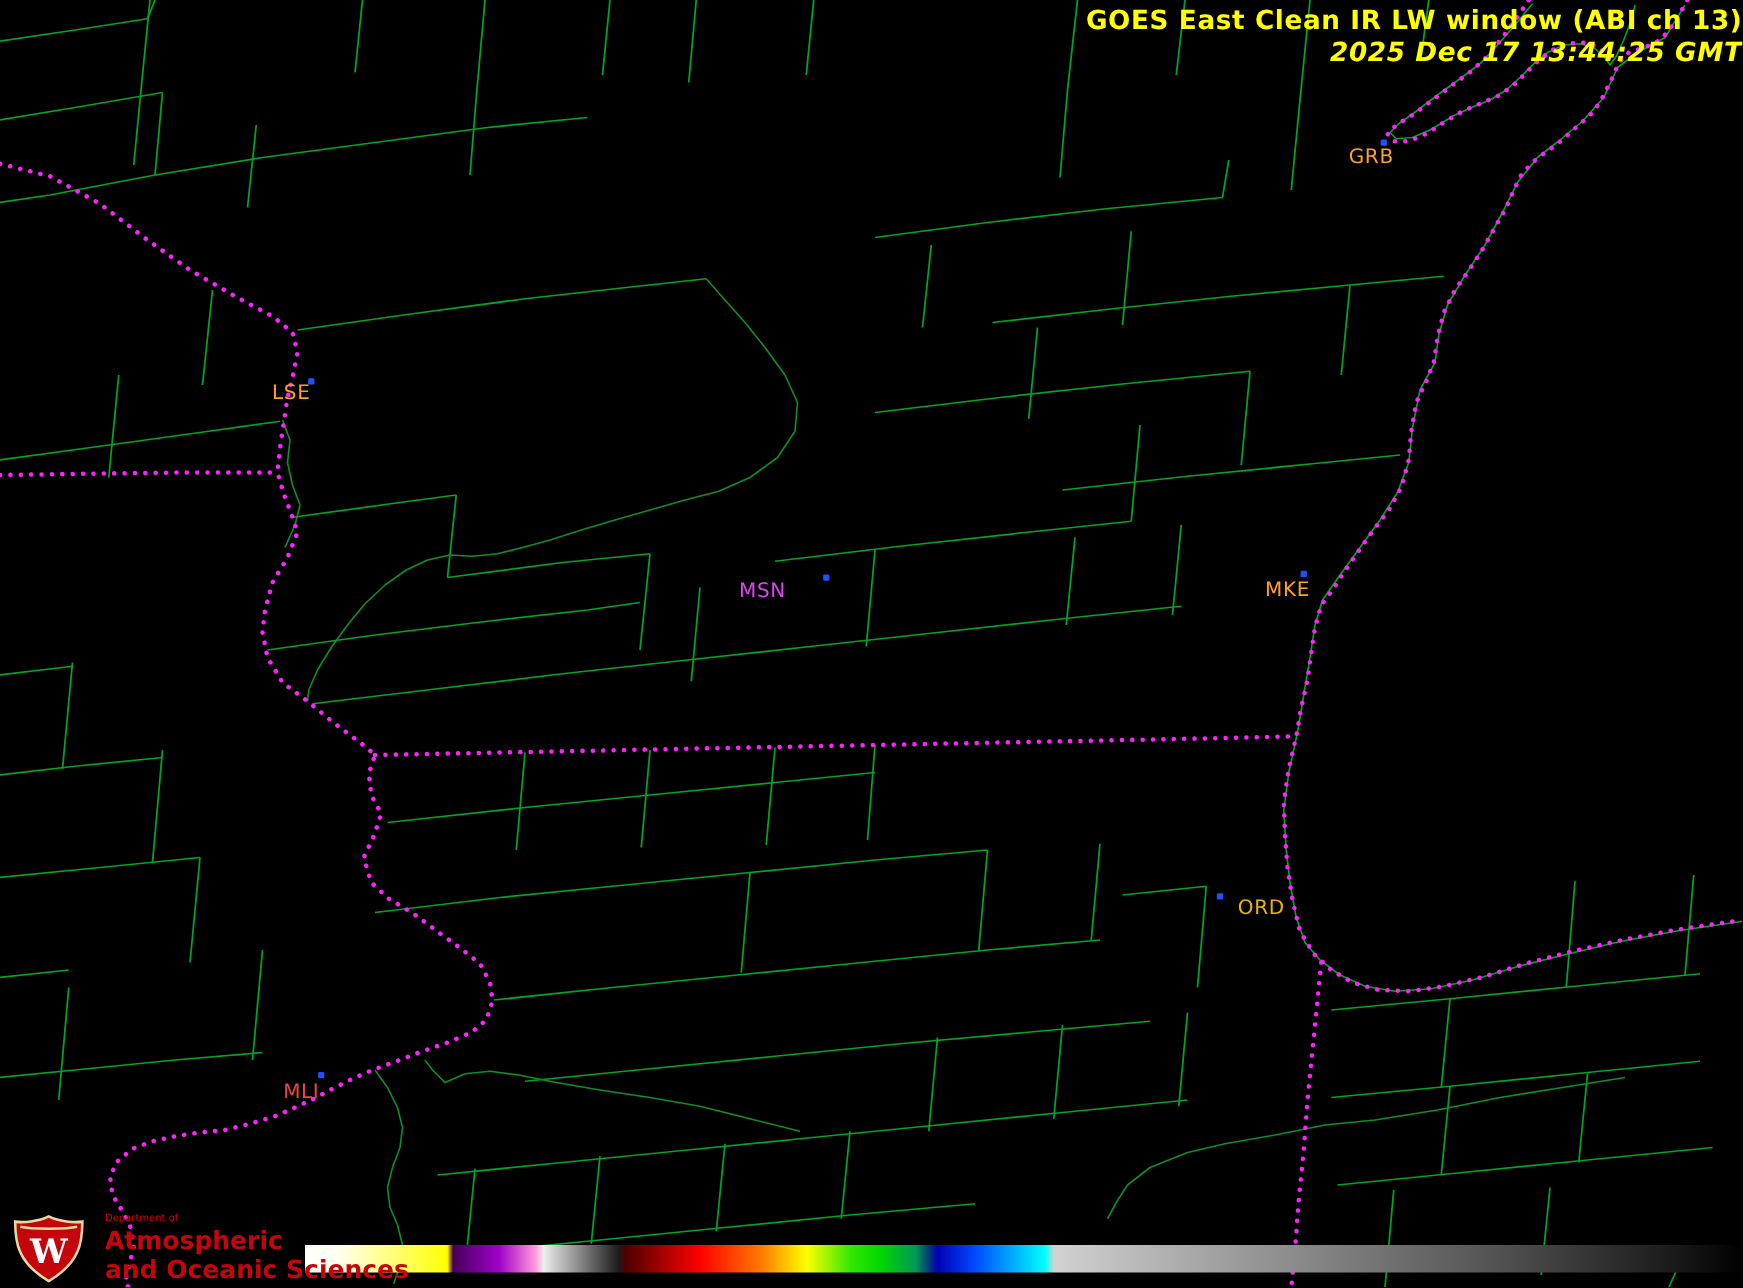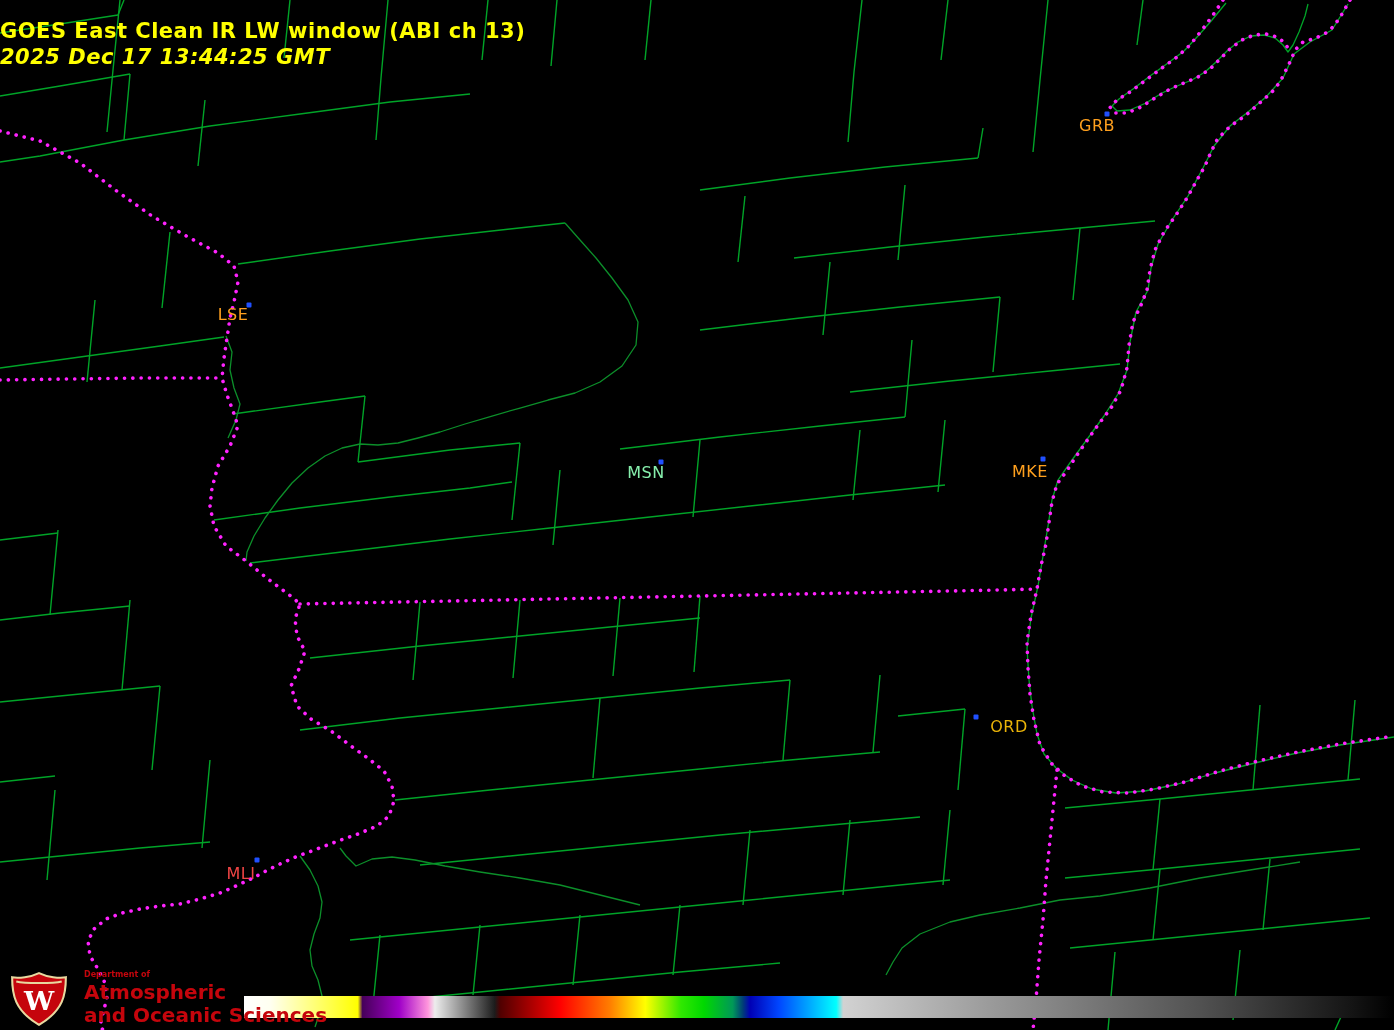--- a/index.html
+++ b/index.html
@@ -2,21 +2,21 @@
 <html><head>
 <meta charset="utf-8">
 <style>
   html,body{margin:0;padding:0;background:#000;}
   #stage{
     position:relative; width:1394px; height:1030px; background:#000000;
     overflow:hidden; font-family:"DejaVu Sans","Liberation Sans",sans-serif;
   }
   #map-svg{position:absolute;left:0;top:0;}
   .title-block{
-    position:absolute; left:0; top:19px; width:100%; text-align:left;
+    position:absolute; left:0; top:4px; width:100%; text-align:right;
     line-height:1.22; pointer-events:none;
   }
   .title-line{
     font-size:21px; font-weight:bold; letter-spacing:0.5px;
   }
   .station-label{
     position:absolute; transform:translate(-50%,-50%);
     font-size:16px; font-weight:normal; letter-spacing:0.5px; white-space:nowrap;
   }
   .station-dot{
@@ -24,21 +24,21 @@
     transform:translate(-50%,-50%);
   }
   #colorbar{
     position:absolute; left:244px; top:996px; width:1150px; height:22px;
   }
   #logo{
     position:absolute; left:8px; top:971px; display:flex; align-items:center;
   }
   #crest{width:62px;height:56px;flex:0 0 auto;}
   #logo-text{margin-left:14px; line-height:1.0;}
-  .logo-small{font-size:8px; font-weight:bold; margin-bottom:2px;}
+  .logo-small{font-size:8px; font-weight:normal; margin-bottom:2px;}
   .logo-big{font-size:20px; font-weight:bold; line-height:1.15;}
 </style>
 </head>
 <body>
 
 <div id="stage">
 
   <svg id="map-svg" width="1394" height="1030" viewBox="0 0 1394 1030">
       <path d="M1348,4 L1332,30 L1310,42 L1294,54 L1283,78 L1266,97 L1248,112 L1230,126 L1214,146 L1203,168 L1188,196 L1172,220 L1158,244 L1151,268 L1148,290 L1136,312 L1130,342 L1127,370 L1118,394 L1104,416 L1088,438 L1072,460 L1058,480 L1052,500 L1048,526 L1043,556 L1038,586 L1031,618 L1027,648 L1029,680 L1032,706 L1037,734 L1044,754 L1056,768 L1072,780 L1092,789 L1116,793 L1145,791 L1178,784 L1215,773 L1255,763 L1297,753 L1340,745 L1394,737" fill="none" stroke="#00a428" stroke-width="1.3" stroke-linejoin="round"></path>
       <path d="M1226,3 L1212,20 L1198,36 L1184,51 L1168,63 L1150,76 L1133,89 L1119,99 L1112,106 L1117,111 L1130,110 L1146,103 L1162,93 L1177,86 L1192,80 L1205,72 L1216,62 L1227,51 L1238,42 L1251,36 L1264,35 L1275,38 L1283,45 L1288,52 L1293,45 L1299,32 L1305,16 L1308,4" fill="none" stroke="#00a428" stroke-width="1.3" stroke-linejoin="round"></path>
@@ -143,21 +143,21 @@
   <div class="title-block">
     <div class="title-line" style="color: rgb(255, 255, 0);">GOES East Clean IR LW window (ABI ch 13)</div>
     <div class="title-line" style="color: rgb(255, 255, 0); font-style: italic;">2025 Dec 17  13:44:25 GMT</div>
   </div>
 
   <div id="stations">
       <div class="station-label" style="left: 233px; top: 314px; color: rgb(255, 160, 30);">LSE</div>
       <div class="station-dot" style="left: 249px; top: 305px; background: rgb(32, 80, 255);"></div>
       <div class="station-label" style="left: 1097px; top: 125px; color: rgb(255, 160, 30);">GRB</div>
       <div class="station-dot" style="left: 1107px; top: 114px; background: rgb(32, 80, 255);"></div>
-      <div class="station-label" style="left: 646px; top: 472px; color: #86efac;">MSN</div>
+      <div class="station-label" style="left: 610px; top: 472px; color: #d946ef;">MSN</div>
       <div class="station-dot" style="left: 661px; top: 462px; background: rgb(32, 80, 255);"></div>
       <div class="station-label" style="left: 1030px; top: 471px; color: rgb(255, 160, 30);">MKE</div>
       <div class="station-dot" style="left: 1043px; top: 459px; background: rgb(32, 80, 255);"></div>
       <div class="station-label" style="left: 1009px; top: 726px; color: #eab308;">ORD</div>
       <div class="station-dot" style="left: 976px; top: 717px; background: rgb(32, 80, 255);"></div>
       <div class="station-label" style="left: 241px; top: 873px; color: #ef4444;">MLI</div>
       <div class="station-dot" style="left: 257px; top: 860px; background: rgb(32, 80, 255);"></div>
     </div>
 
   <div id="colorbar" style="left: 244px; top: 996px; width: 1150px; height: 22px; background: linear-gradient(90deg, rgb(255, 255, 255) 0%, rgb(255, 255, 240) 2.3%, rgb(255, 255, 0) 9.9%, rgb(70, 0, 90) 10.3%, rgb(160, 0, 200) 13.5%, rgb(255, 150, 220) 16%, rgb(237, 237, 237) 16.6%, rgb(28, 28, 28) 21.8%, rgb(80, 0, 0) 22.3%, rgb(255, 0, 0) 27.5%, rgb(255, 125, 0) 31.8%, rgb(255, 255, 0) 34.9%, rgb(48, 232, 0) 38%, rgb(0, 216, 0) 40%, rgb(0, 152, 88) 42.5%, rgb(0, 60, 120) 43.4%, rgb(0, 0, 180) 44%, rgb(0, 70, 255) 46.5%, rgb(0, 255, 255) 51.5%, rgb(210, 210, 210) 52.1%, rgb(154, 154, 154) 65%, rgb(82, 82, 82) 83%, rgb(22, 22, 22) 96%, rgb(0, 0, 0) 100%);"></div>

